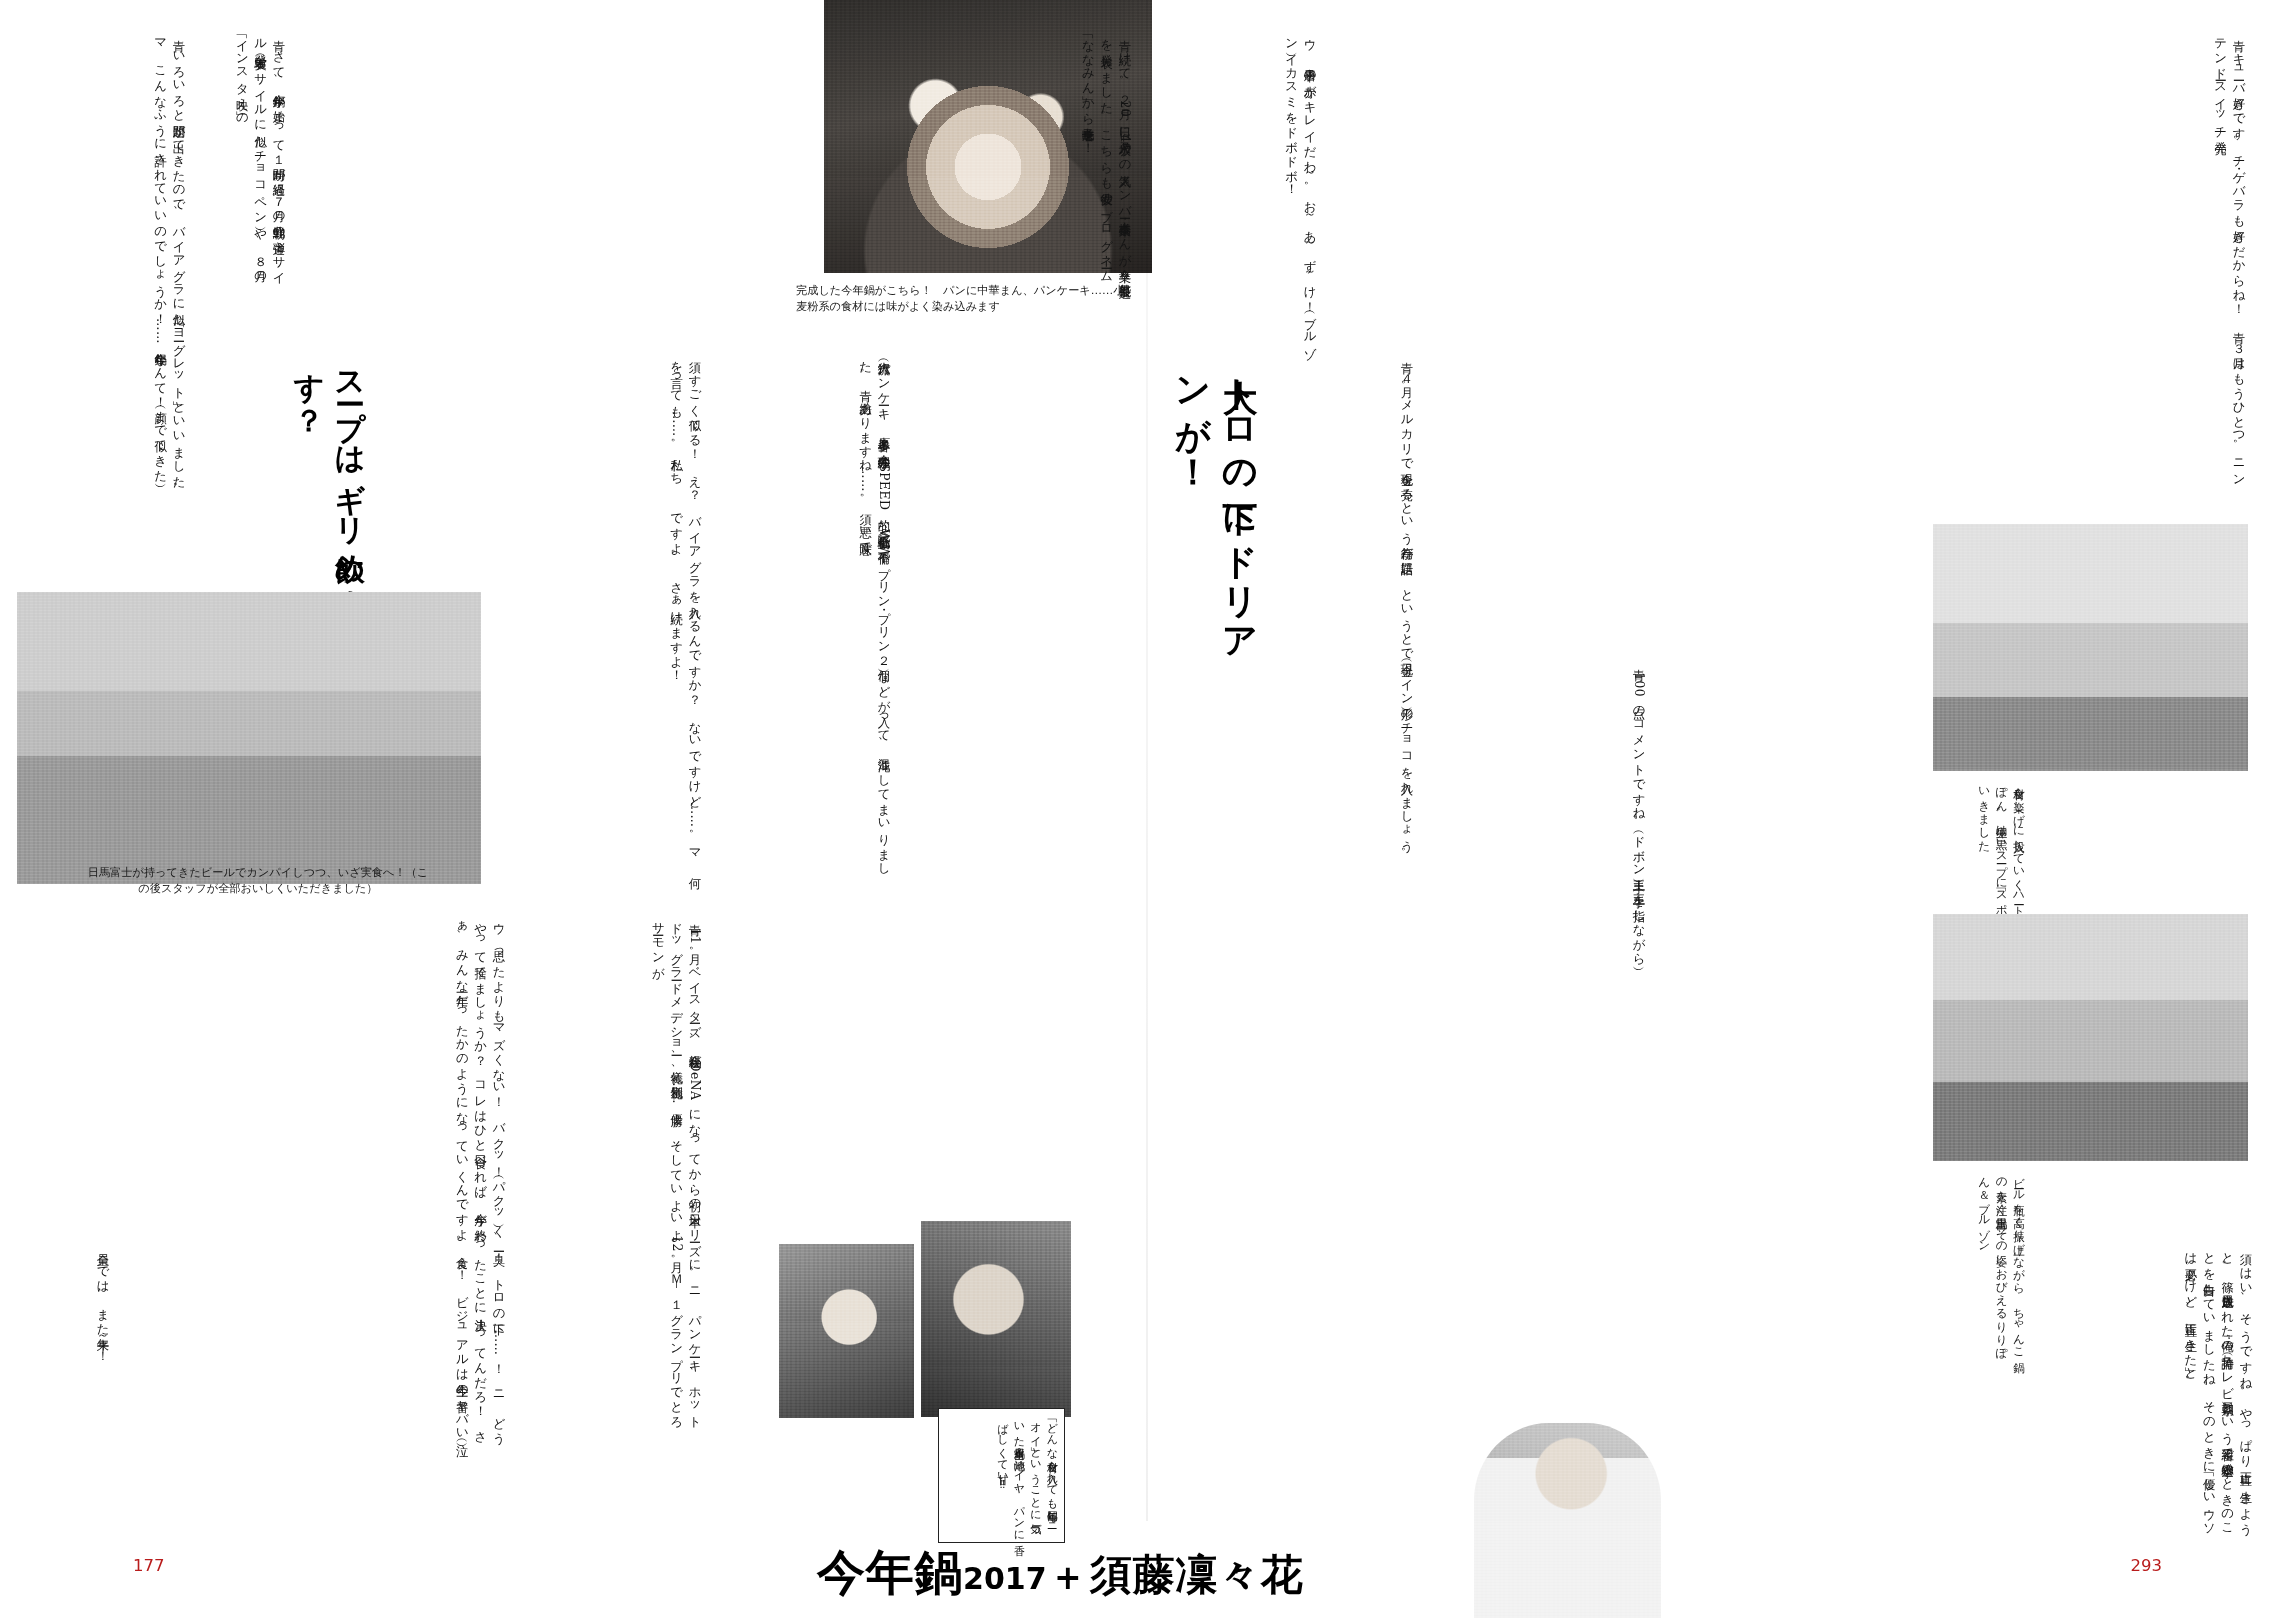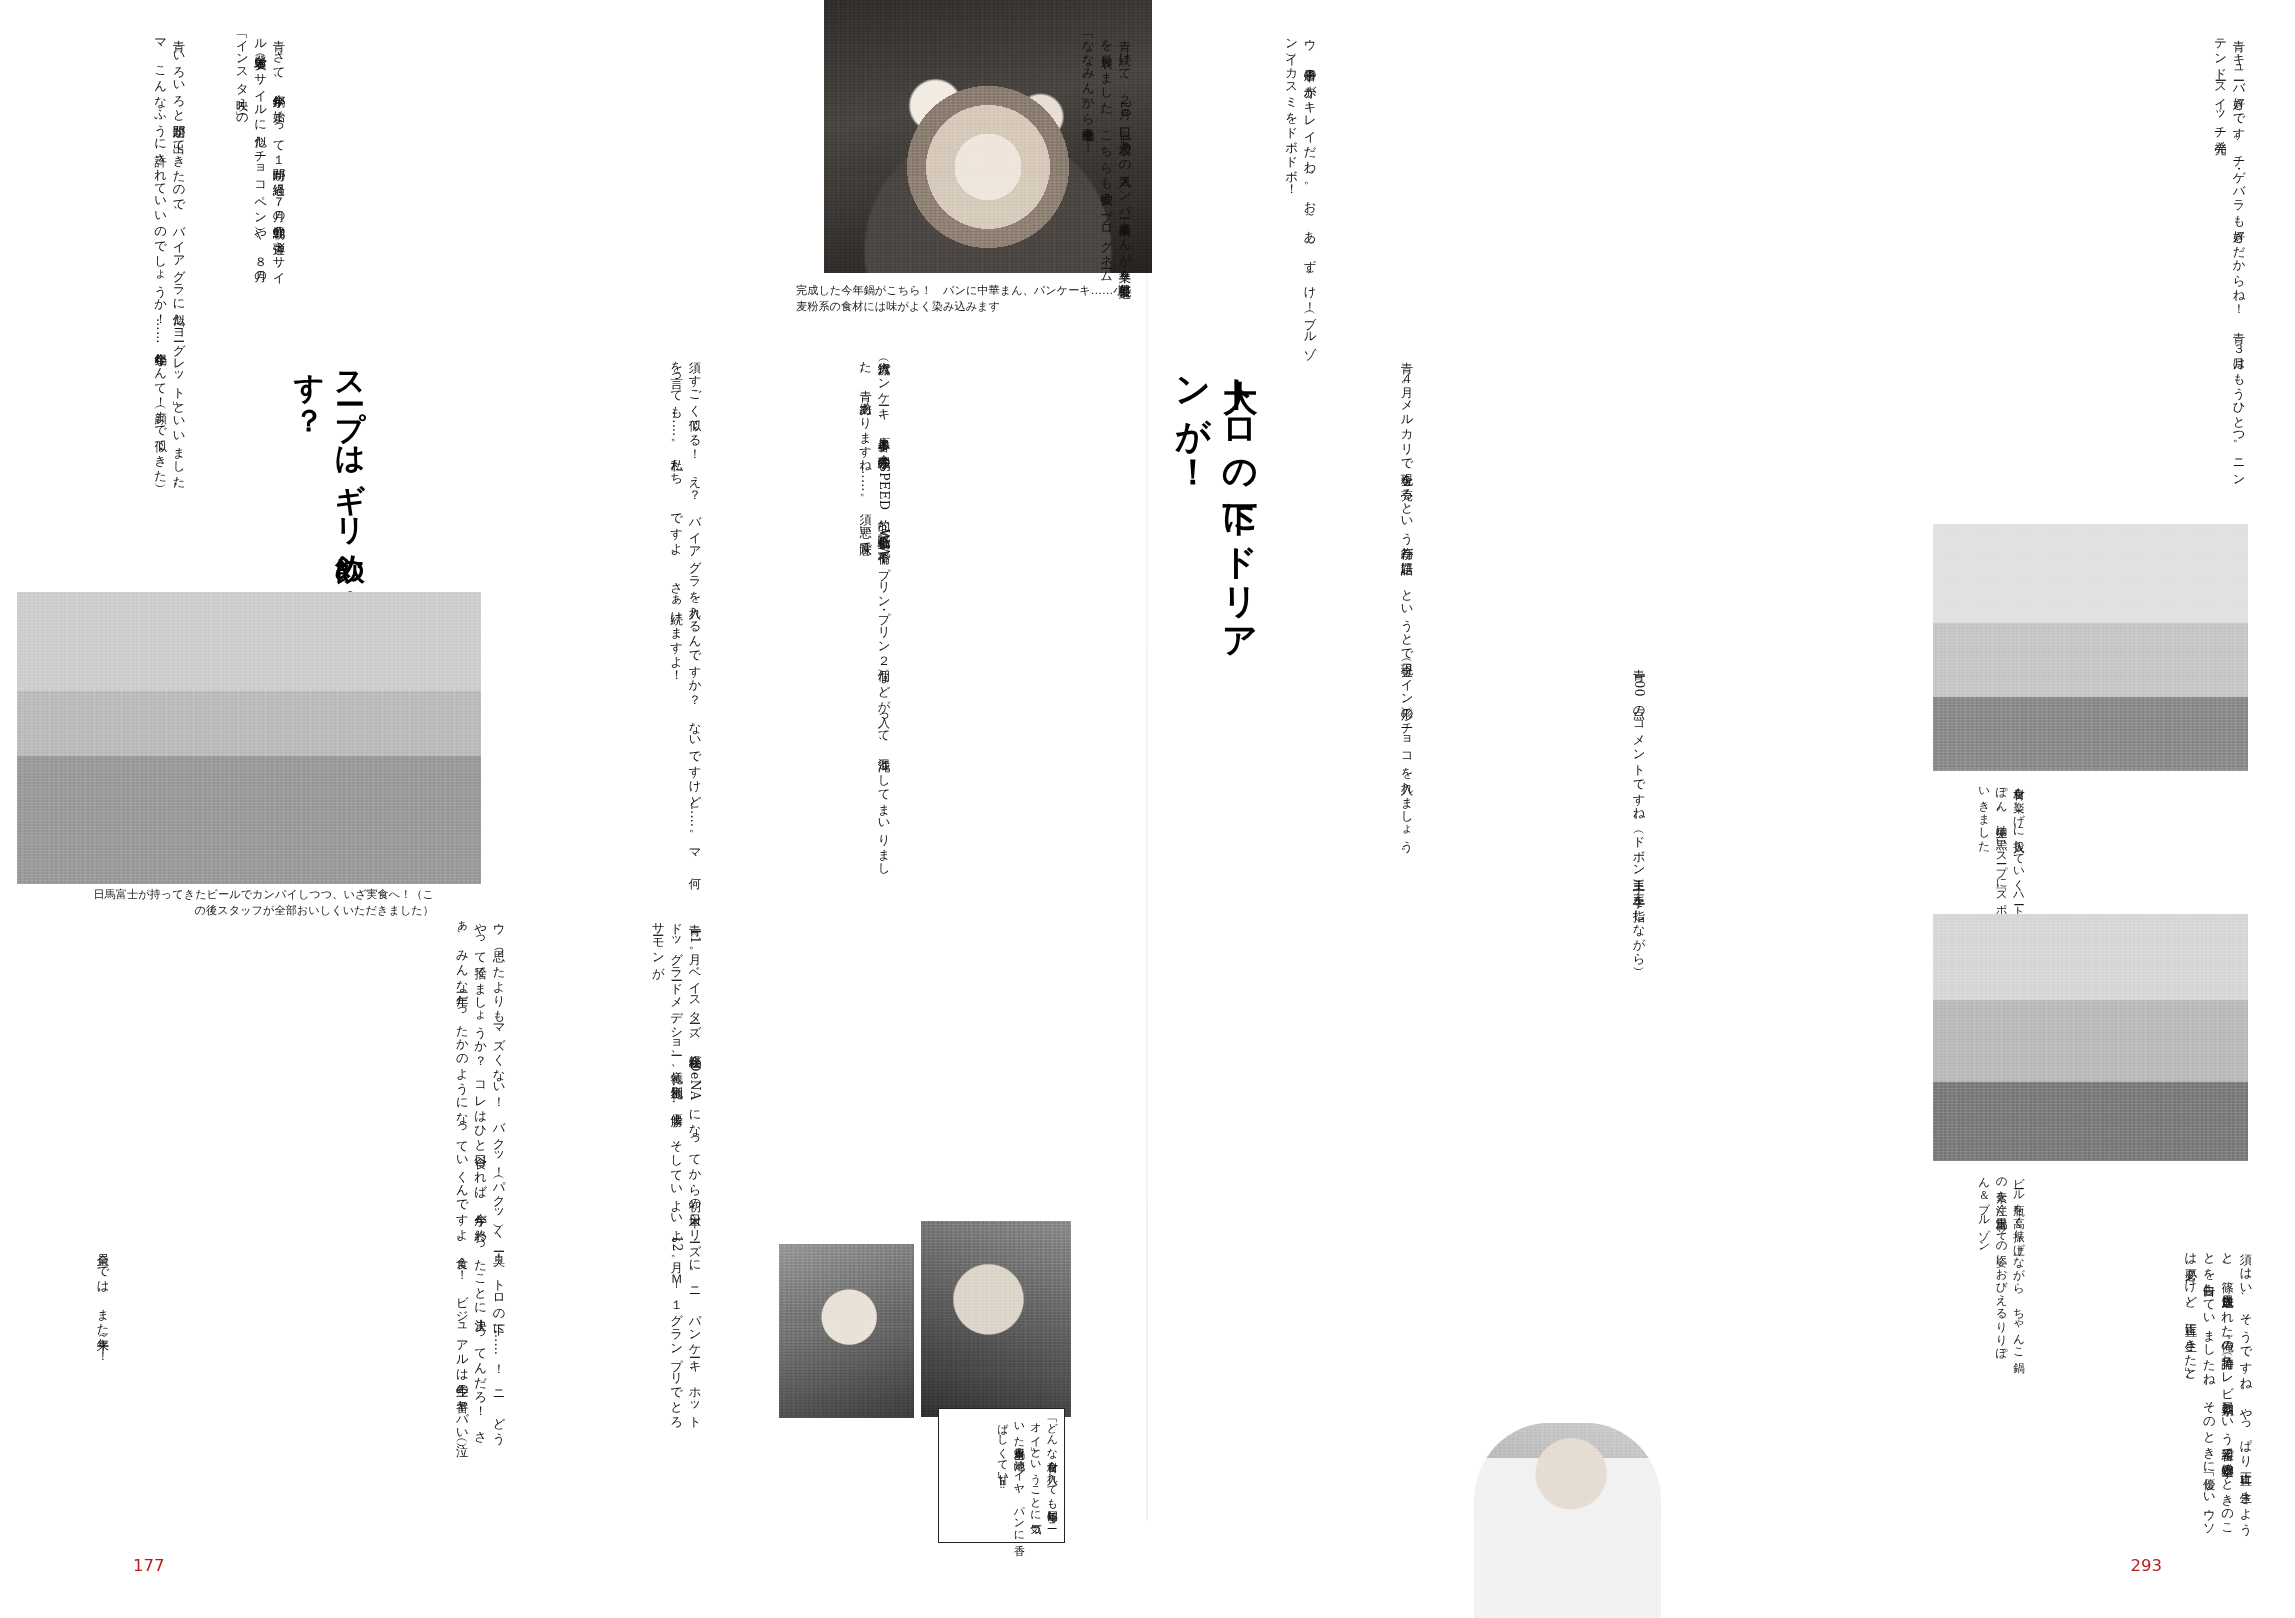--- a/index.html
+++ b/index.html
@@ -184,21 +184,21 @@
 
   <div class="vtext" style="left:509px; top:914px; height:509px; width:195px;">青　11月。ベイスターズ、親会社がDeNAになってから初の日本シリーズに。ニ　パンケーキ、ホットドッグラードメデショー、礼儀、礼儀別……優勝！　そしていよいよ12月。Ｍ－１グランプリでとろサーモンが</div>
 
   <div class="vtext" style="left:330px; top:914px; height:524px; width:178px;">ウ　思ったよりもマズくない！　バクッ！（パクッ）く、臭ー！　トロの下に……！　ニ　どうやって捨てましょうか？　コレはひと口食べれば、今年が終わったことに決まってんだろ！　さぁ、みんな一年だったかのようになっていくんですよ。食え！　ビジュアルは今年の一番ヤバい（泣）</div>
 
   <div class="vtext" style="left:64px; top:1244px; height:187px; width:48px;">全員　では、また来年～！</div>
 
   <div class="photo p-group" style="left:16.5px; top:592px; width:464px; height:292px;">
     <div class="grain"></div>
   </div>
-  <div class="caption" style="left:82px; top:887px; width:352px; text-align:right;">日馬富士が持ってきたビールでカンパイしつつ、いざ実食へ！（この後スタッフが全部おいしくいただきました）</div>
+  <div class="caption" style="left:82px; top:865px; width:352px; text-align:center;">日馬富士が持ってきたビールでカンパイしつつ、いざ実食へ！（この後スタッフが全部おいしくいただきました）</div>
 
   <div class="photo p-eat1" style="left:779px; top:1244px; width:135px; height:174px;">
     <div class="grain"></div>
   </div>
   <div class="photo p-eat2" style="left:921px; top:1221px; width:150px; height:196px;">
     <div class="grain"></div>
   </div>
   <div class="balloon" style="left:938px; top:1408px; width:127px; height:135px;">「どんな食材を入れても毎年同じニオイ」ということに気づいた日馬富士＆池崎。イヤ、パンに香ばしくて甘い‼</div>
 
   <div class="gutter"></div>
@@ -223,18 +223,21 @@
   <div class="photo p-three2" style="left:1933px; top:914px; width:315px; height:247px;">
     <div class="grain"></div>
   </div>
   <div class="vcaption" style="left:1937px; top:1169px; height:195px; width:90px;">ビール瓶を高く振り上げながら、ちゃんこ鍋の素を注ぐ日馬富士。その姿におびえるりりぽん＆ブルゾン</div>
 
   <div class="photo p-idol" style="left:1474px; top:1423px; width:187px; height:195px; border-radius:40% 40% 0 0;">
     <div class="grain"></div>
   </div>
 
   <div class="bottom-title">
+    <div class="bt-main">
+      <span>今年鍋</span><span class="bt-year">2017</span><span class="bt-plus">+</span><span class="bt-name">須藤凜々花</span>
+    </div>
     <div class="folio folio-l">177</div>
     <div class="folio folio-r">293</div>
   </div>
 
 </div>
 
 
 </body></html>

